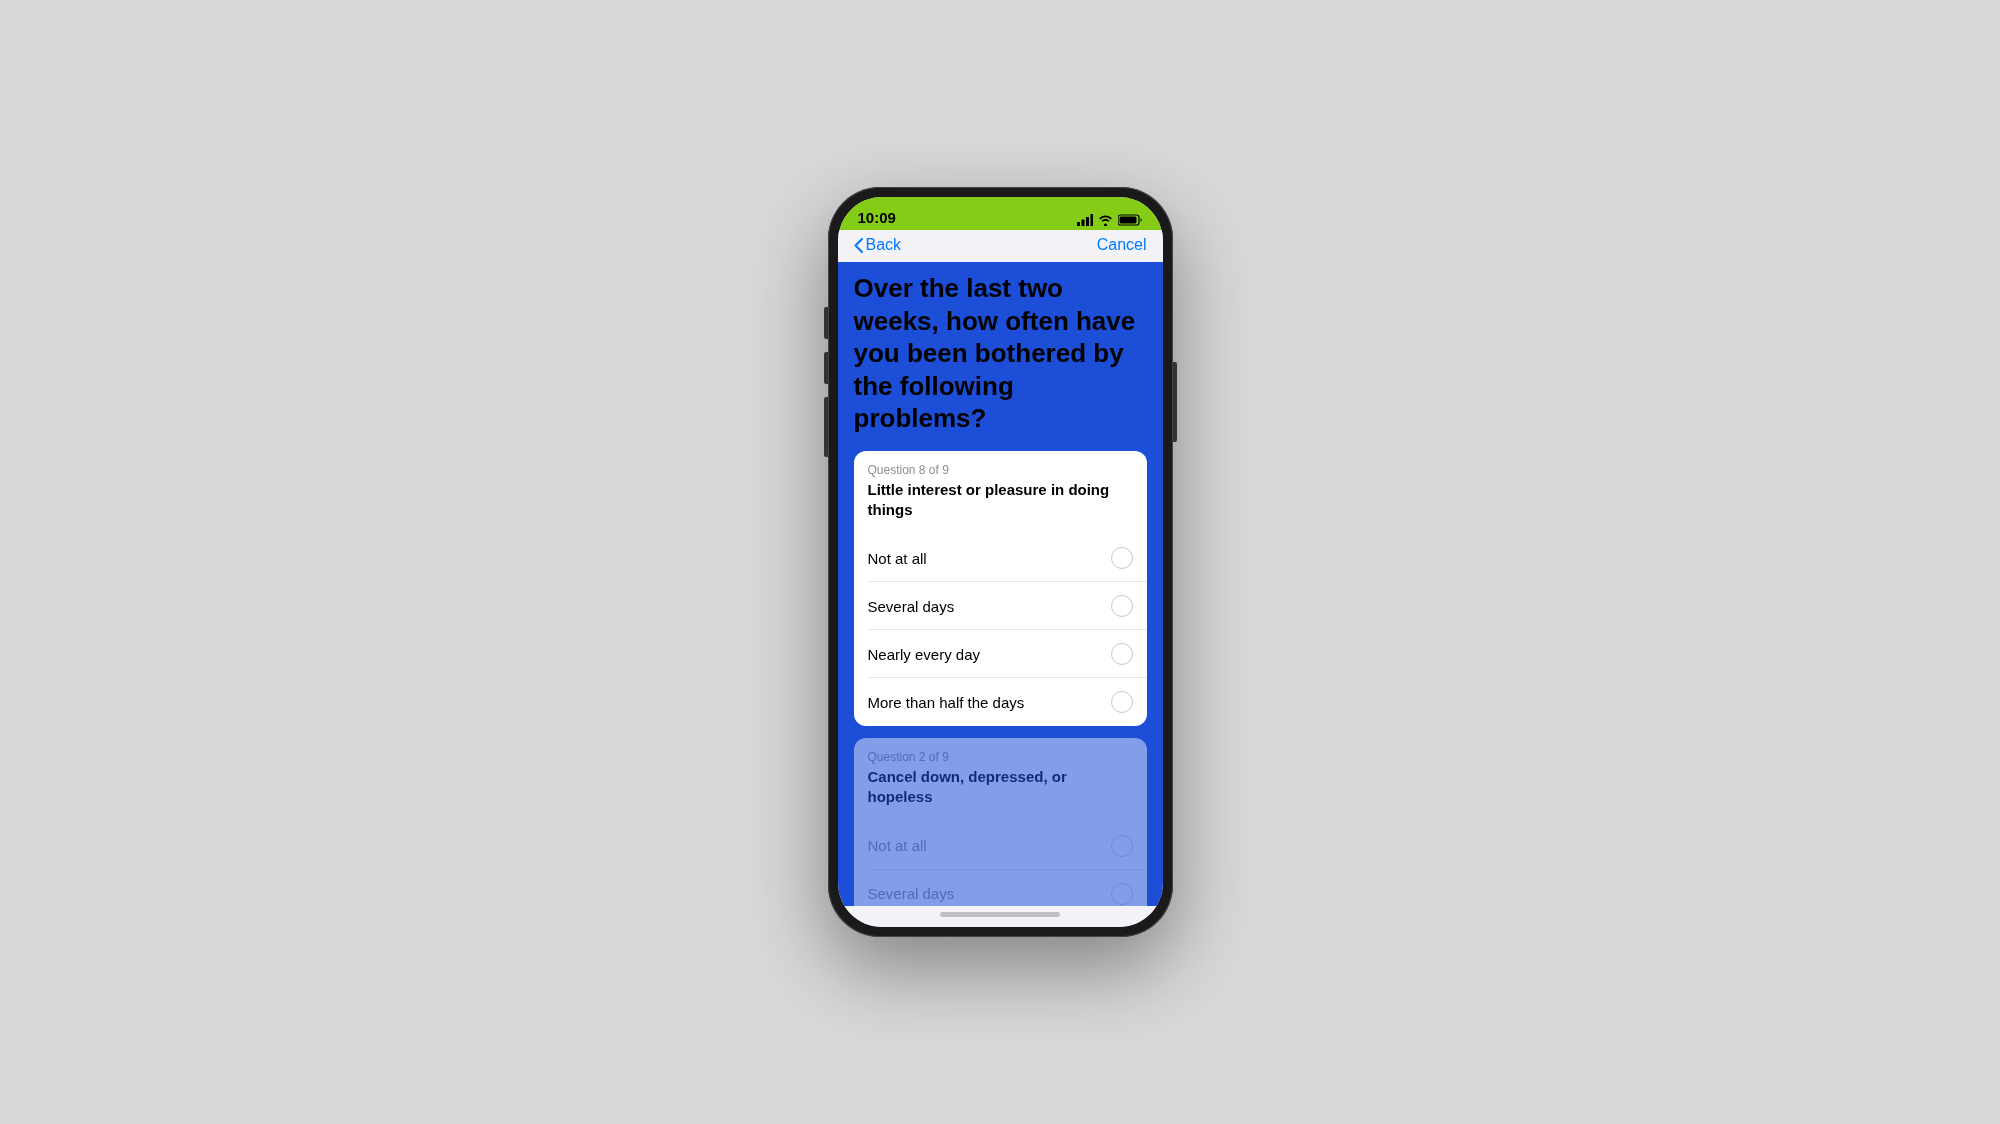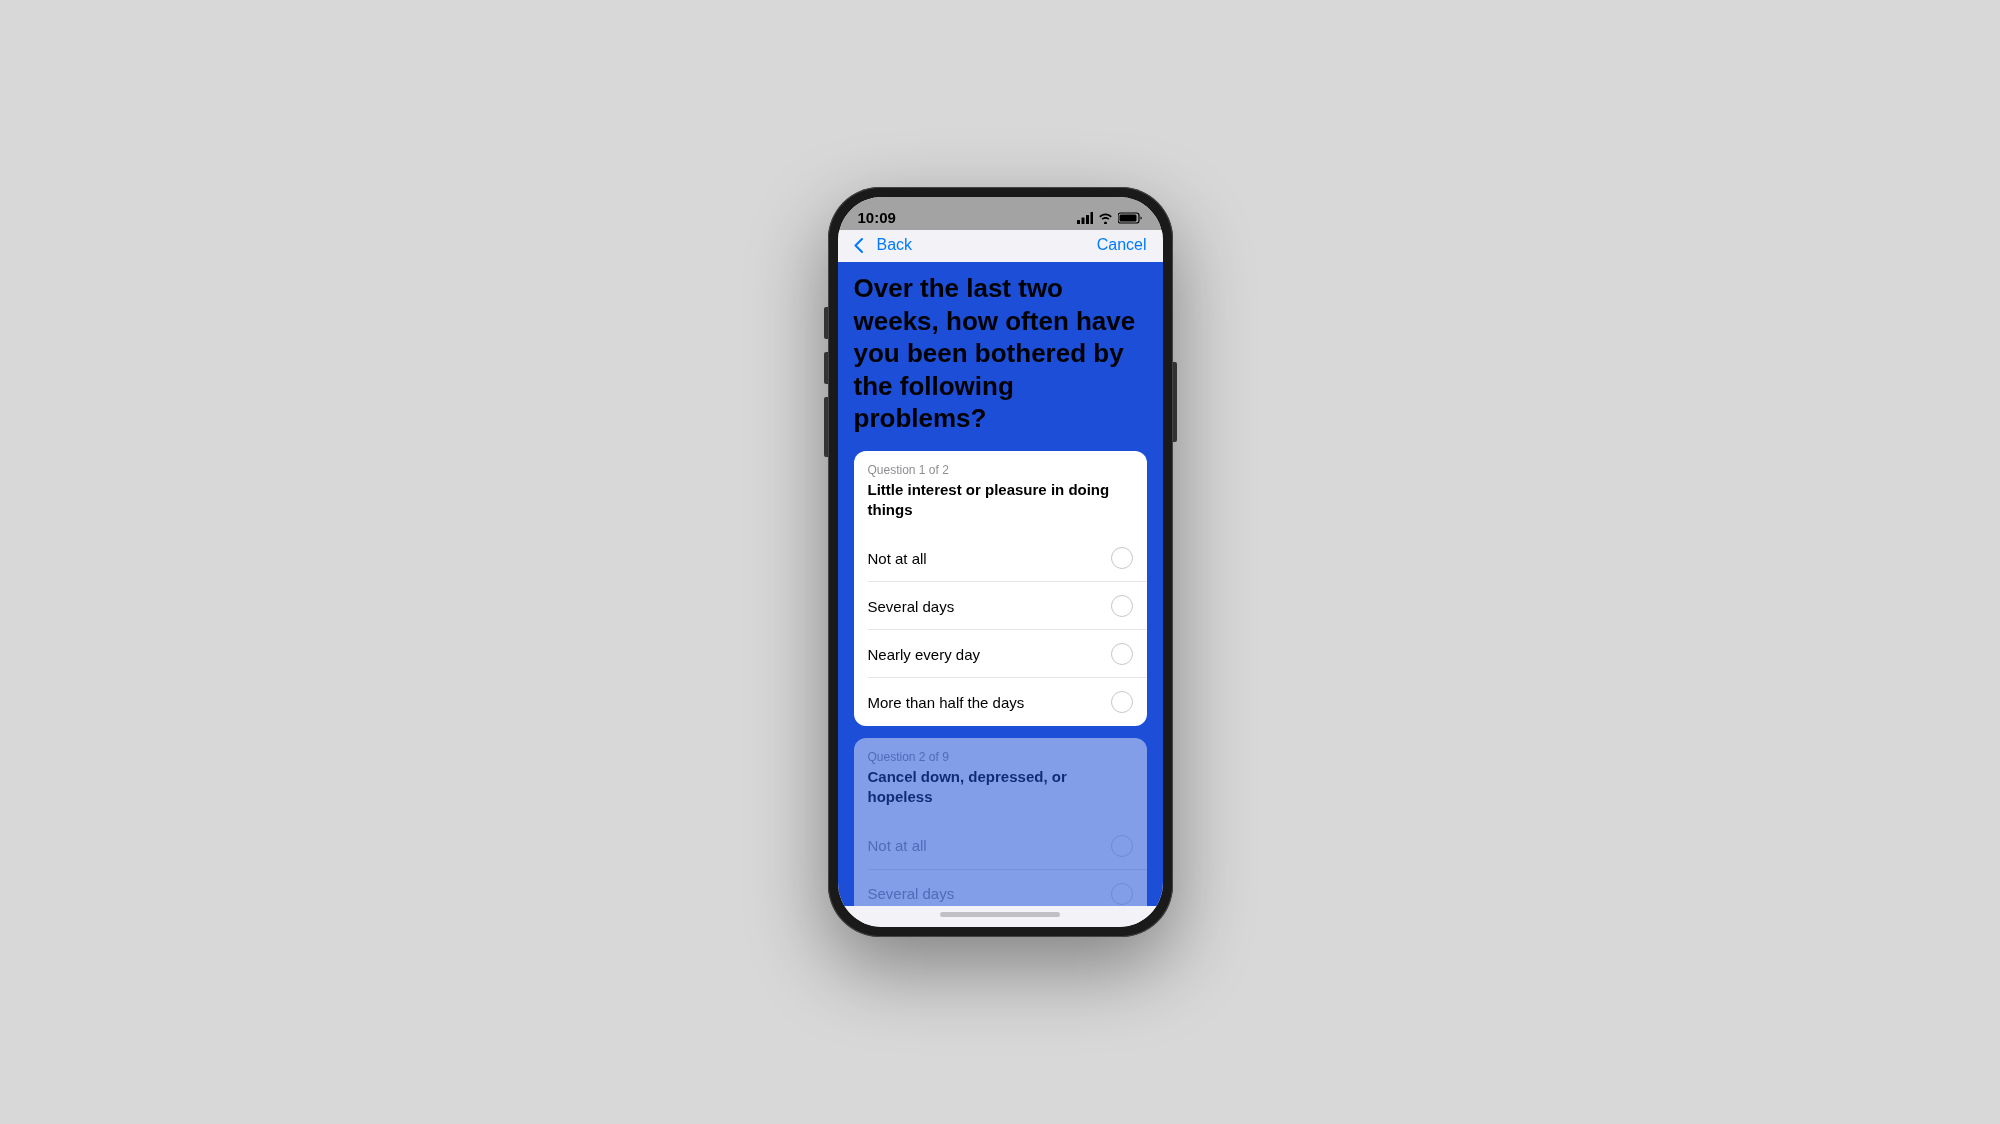--- a/index.html
+++ b/index.html
@@ -30,24 +30,24 @@
       background: #f2f2f7;
       border-radius: 44px;
       overflow: hidden;
       position: relative;
       display: flex;
       flex-direction: column;
     }
 
     
     .status-bar {
-      background: #a3a3a3;
+      background: #84cc16;
       display: flex;
       justify-content: space-between;
-      align-items: center;
+      align-items: flex-end;
       padding: 12px 20px 4px;
       flex-shrink: 0;
     }
 
     .status-time {
       font-size: 15px;
       font-weight: 600;
       color: #000;
     }
 
@@ -67,21 +67,21 @@
       display: flex;
       justify-content: space-between;
       align-items: center;
       padding: 6px 16px 8px;
       flex-shrink: 0;
     }
 
     .nav-back {
       display: flex;
       align-items: center;
-      gap: 14px;
+      gap: 3px;
       color: #007AFF;
       font-size: 16px;
       font-weight: 400;
       cursor: pointer;
       text-decoration: none;
     }
 
     .nav-cancel {
       color: #007AFF;
       font-size: 16px;
@@ -288,21 +288,21 @@
       </div>
       <div class="nav-cancel">Cancel</div>
     </div>
 
     <div class="content-area">
 
       <h1 class="page-title">Over the last two weeks, how often have you been bothered by the following problems?</h1>
 
       <div class="question-card">
         <div class="question-header">
-          <div class="question-label">Question 1 of 2</div>
+          <div class="question-label">Question 8 of 9</div>
           <div class="question-text">Little interest or pleasure in doing things</div>
         </div>
 
         <div class="option-row">
           <span class="option-label">Not at all</span>
           <div class="radio-circle"></div>
         </div>
         <div class="option-row">
           <span class="option-label">Several days</span>
           <div class="radio-circle"></div>

